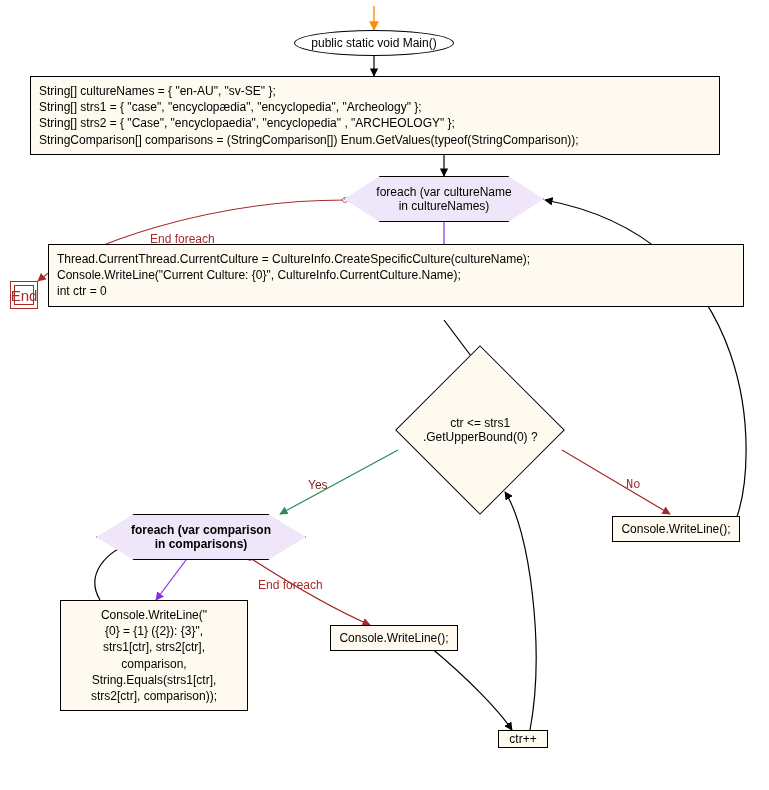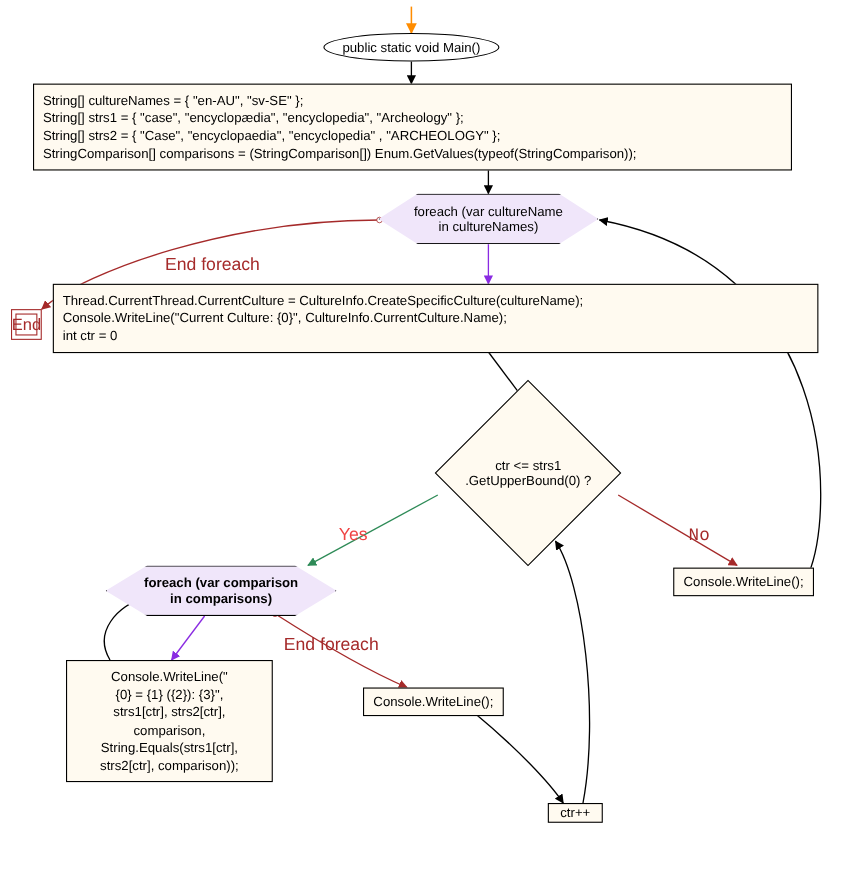--- a/index.html
+++ b/index.html
@@ -78,25 +78,25 @@
     inset: 3px;
     border: 1px solid #a52a2a;
   }
   .endnode-label {
     font-size: 15px;
     color: #a52a2a;
     z-index: 2;
   }
   .label {
     position: absolute;
-    font-size: 16px;
+    font-size: 12px;
     background: transparent;
   }
   .label.red { color: #a52a2a; }
-  .label.green { color: #ef4444; }
+  .label.green { color: #7f1d1d; }
   svg.edges {
     position: absolute;
     inset: 0;
     width: 769px;
     height: 790px;
     pointer-events: none;
   }
 </style>
 </head>
 <body>
@@ -165,21 +165,21 @@
 
   <div class="node hex" style="left:344px; top:176px; width:200px; height:46px;">
     <span style="white-space:pre;">foreach (var cultureName
 in cultureNames)</span>
   </div>
 
   <div class="endnode" style="left:10px; top:281px;">
     <span class="endnode-label">End</span>
   </div>
 
-  <div class="node rect" style="left:48px; top:258px; width:696px;">Thread.CurrentThread.CurrentCulture = CultureInfo.CreateSpecificCulture(cultureName);
+  <div class="node rect" style="left:48px; top:244px; width:696px;">Thread.CurrentThread.CurrentCulture = CultureInfo.CreateSpecificCulture(cultureName);
 Console.WriteLine("Current Culture: {0}", CultureInfo.CurrentCulture.Name);
 int ctr = 0</div>
 
   <div class="node diamond" style="left:420px; top:370px; width:120px; height:120px;">
     <div class="diamond-inner" style="white-space:pre;">ctr &lt;= strs1
 .GetUpperBound(0) ?</div>
   </div>
 
   <div class="node rect small" style="left:612px; top:516px; width:128px; padding:4px 6px;">Console.WriteLine();</div>
 

